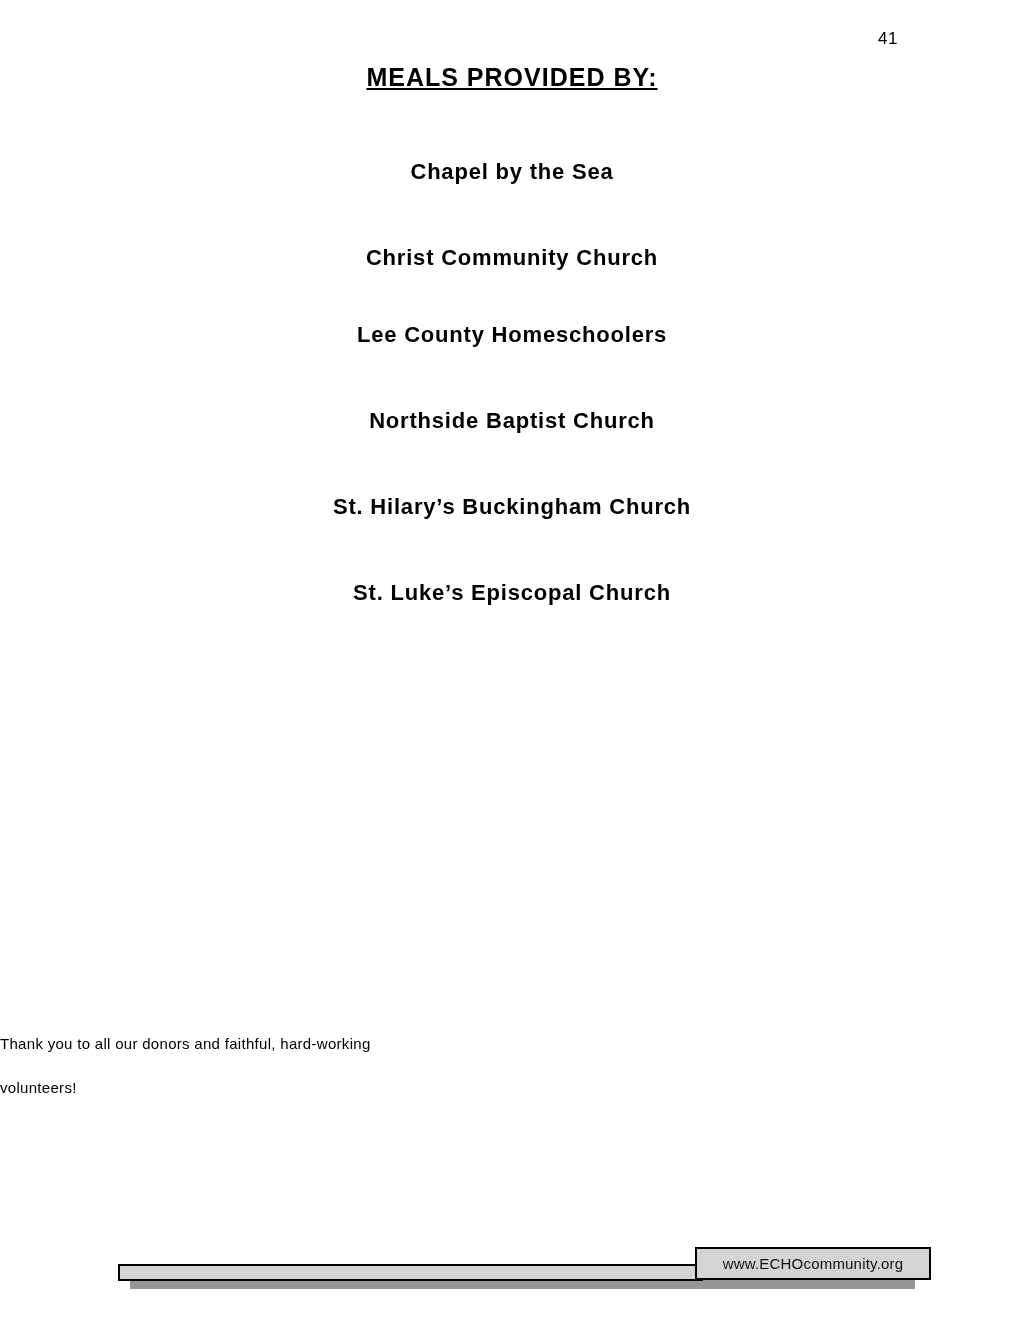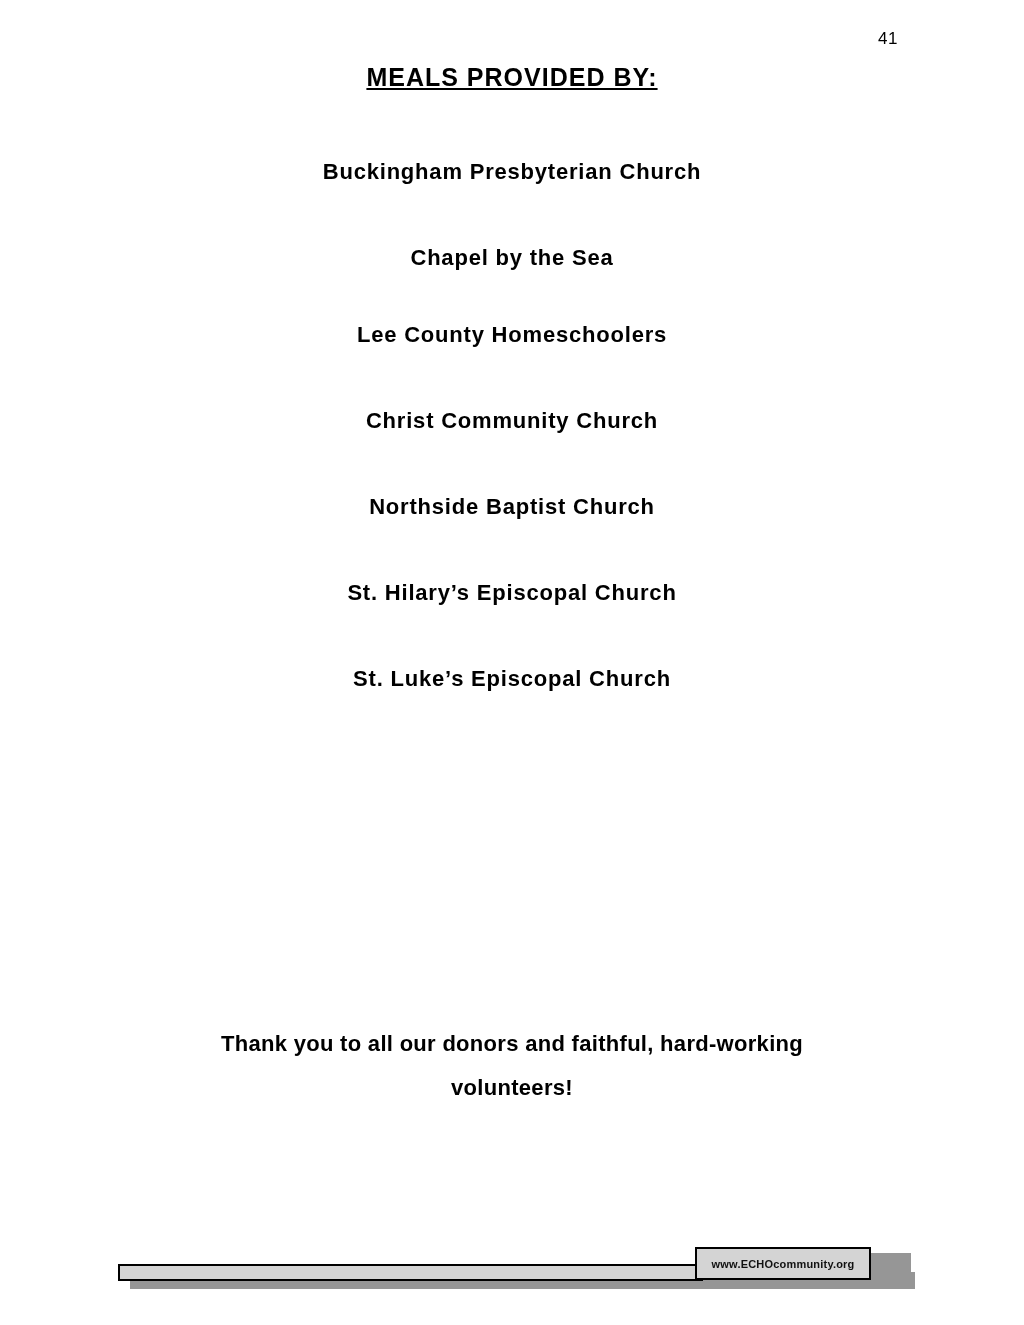--- a/index.html
+++ b/index.html
@@ -55,23 +55,22 @@
     line-height: 24px;
     margin-bottom: 62px;
   }
   .church-list li:nth-child(2) { margin-bottom: 53px; }
 
   .thanks {
     position: absolute;
     top: 1022px;
     left: 0;
     width: 100%;
-    text-align: center;
-    font-size: 22px;
-    font-weight: 700;
+    font-size: 15px;
+    font-weight: 400;
     letter-spacing: 0.3px;
     line-height: 44px;
   }
 
   
   .bar-shadow {
     position: absolute;
     left: 130px;
     top: 1272px;
     width: 785px;
@@ -92,49 +91,48 @@
     left: 703px;
     top: 1253px;
     width: 208px;
     height: 33px;
     background: #969696;
   }
   .url-box {
     position: absolute;
     left: 695px;
     top: 1247px;
-    width: 176px;
+    width: 236px;
     height: 33px;
     background: #d4d4d4;
     border: 2px solid #000000;
     display: flex;
     align-items: center;
     justify-content: center;
-    font-size: 11px;
-    font-weight: 700;
+    font-size: 15px;
+    font-weight: 400;
     letter-spacing: 0.2px;
     color: #111111;
   }
 </style>
 </head>
 <body>
 
 <div class="page">
 
   <div class="page-number">41</div>
 
   <h1 class="title">MEALS PROVIDED BY:</h1>
 
   <ul class="church-list">
-    <li>Buckingham Presbyterian Church</li>
     <li>Chapel by the Sea</li>
+    <li>Christ Community Church</li>
     <li>Lee County Homeschoolers</li>
-    <li>Christ Community Church</li>
     <li>Northside Baptist Church</li>
-    <li>St. Hilary’s Episcopal Church</li>
+    <li>St. Hilary’s Buckingham Church</li>
     <li>St. Luke’s Episcopal Church</li>
   </ul>
 
   <div class="thanks">
     <div class="thanks-line">Thank you to all our donors and faithful, hard-working</div>
     <div class="thanks-line">volunteers!</div>
   </div>
 
   <div>
     <div class="bar-shadow"></div>

